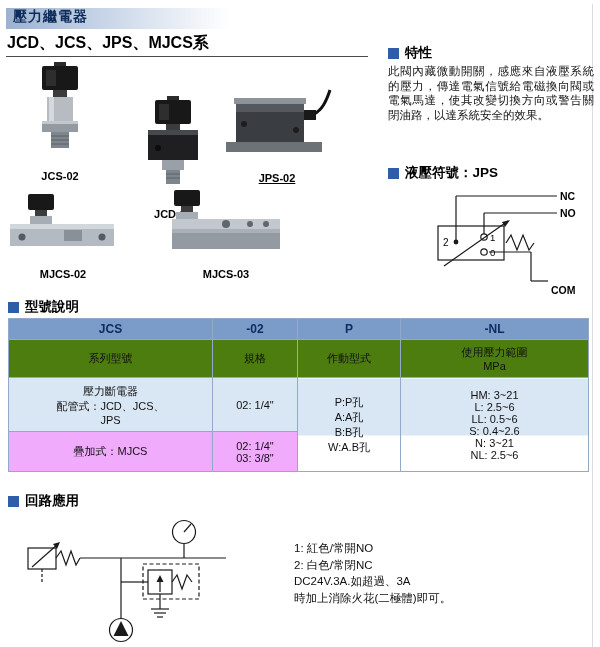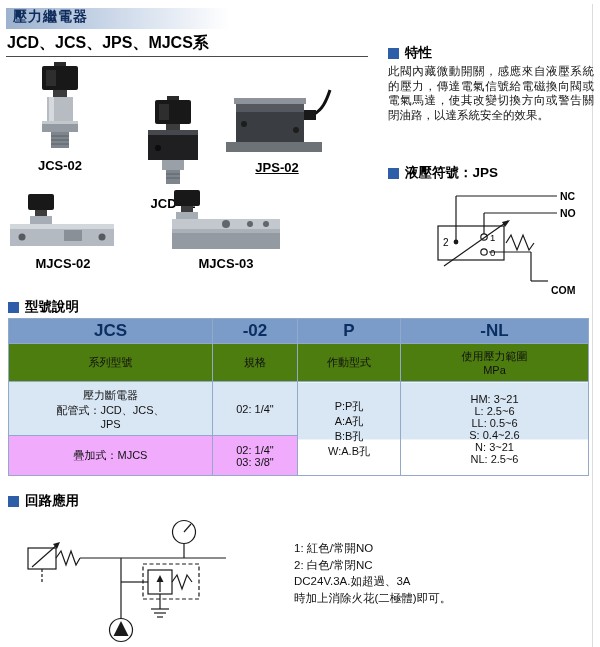--- a/index.html
+++ b/index.html
@@ -10,42 +10,42 @@
 
   .title-bar { position:absolute; left:6px; top:8px; width:224px; height:21px;
     background:linear-gradient(90deg,#9db2cf 0%,#c9d6e8 45%,#ffffff 100%);
     display:flex; align-items:flex-start; padding-left:7px; }
   .title-bar span { font-size:14px; font-weight:bold; color:#0e2c5c; letter-spacing:1px; }
   .series-title { position:absolute; left:7px; top:33px; font-size:16px; font-weight:bold; color:#000; }
   .series-underline { position:absolute; left:6px; top:56px; width:362px; height:1px; background:#4a4a4a; }
 
   .products { position:absolute; left:8px; top:60px; width:372px; height:214px; }
   .product { position:absolute; text-align:center; }
-  .plabel { font-size:13px; font-weight:bold; color:#000; margin-top:0; }
+  .plabel { font-size:11px; font-weight:bold; color:#000; margin-top:12px; }
   .p1 { left:12px; top:2px; width:80px; }
   .p2 { left:122px; top:36px; width:86px; }
   .p3 { left:214px; top:24px; width:110px;text-decoration:underline; }
   .p4 { left:0px;  top:132px; width:110px; }
   .p5 { left:158px; top:130px; width:120px; }
 
   .section-heading { position:absolute; font-size:13.5px; font-weight:bold; color:#000;
     display:flex; align-items:center; gap:6px; }
   .sq { width:11px; height:11px; background:#2e5ea8; display:inline-block; flex:0 0 auto; }
   .feat-h { left:388px; top:44px; }
   .feat-body { position:absolute; left:388px; top:64px; width:206px; font-size:11.5px;
     line-height:14.6px; color:#141414; text-align:justify; }
   .sym-h  { left:388px; top:164px; }
   .symbol-svg { position:absolute; left:400px; top:184px; }
   .symbol-svg text, .circuit-svg text { font-family:"Liberation Sans", sans-serif; }
 
   .model-h { left:8px; top:298px; }
   .model-table { position:absolute; left:8px; top:318px; border-collapse:collapse; table-layout:fixed; }
   .model-table td { border:1px solid #92a9c9; text-align:center; vertical-align:middle;
     font-size:11px; color:#111; padding:2px 3px; }
-  .thead td { background:#7b9cc9; color:#0c2f63; font-weight:bold; height:21px; font-size:17px; }
+  .thead td { background:#7b9cc9; color:#0c2f63; font-weight:bold; height:21px; font-size:12px; }
   .tsub td  { height:38px; background:#4d7c0f; }
   .trow1 td { height:54px; background:#d9e6f4; }
   .trow2 td { height:40px; background:#f0abfc; }
   td.span-cell { background:linear-gradient(to bottom,#d9e6f4 0%,#d9e6f4 61%,#ffffff 61%,#ffffff 100%); }
   .preline { white-space:pre-line; }
 
   .circ-h { left:8px; top:492px; }
   .circuit-svg { position:absolute; left:16px; top:506px; }
   .notes { position:absolute; left:294px; top:540px; font-size:11.5px; line-height:16.5px; color:#111; }
 </style>

